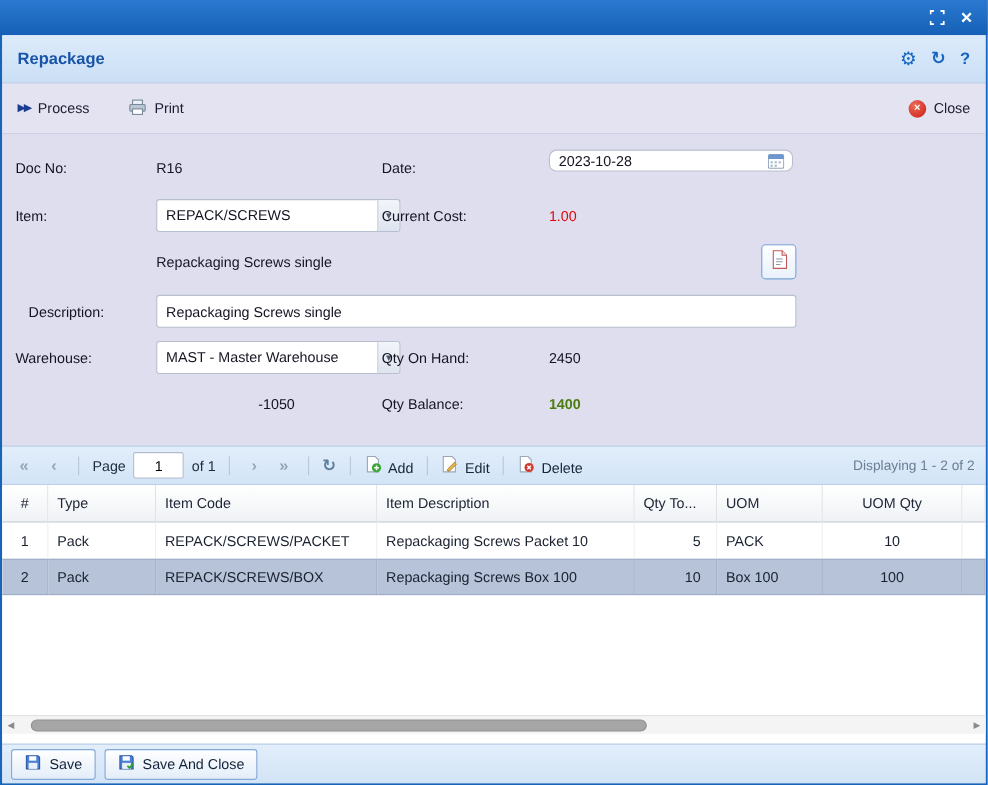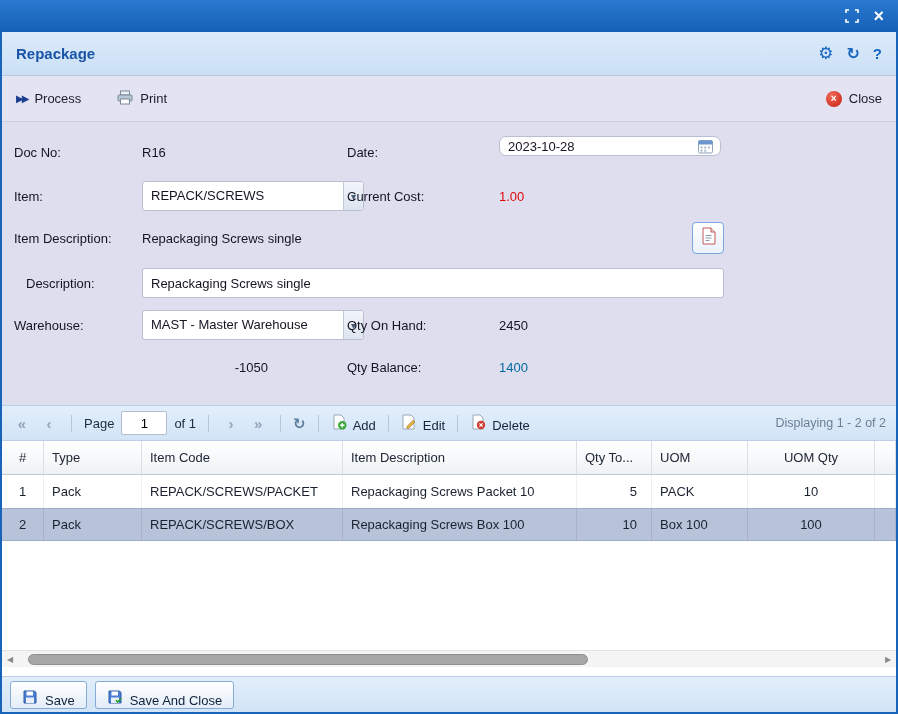--- a/index.html
+++ b/index.html
@@ -34,21 +34,21 @@
   .redx { width: 16px; height: 16px; border-radius: 50%;
           background: radial-gradient(circle at 35% 30%, #ef6a5a, #c81e10);
           color: #fff; font-size: 10px; font-weight: bold;
           display: flex; align-items: center; justify-content: center; line-height: 1; }
 
   
   .form { position: absolute; top: 122px; left: 2px; right: 2px; height: 283px; background: #dedeef; }
   .flabel { position: absolute; font-size: 13px; color: #141422; line-height: 30px; white-space: nowrap; }
   .fvalue { position: absolute; font-size: 13px; color: #141422; line-height: 30px; white-space: nowrap; }
   .red  { color: #e00a0a; }
-  .blue { color: #0369a1; font-weight: normal; text-align: right; }
+  .blue { color: #4d7c0f; font-weight: bold; text-align: right; }
 
   .tfield { position: absolute; height: 30px; background: #fff; border: 1px solid #b8bfd0;
             border-radius: 3px; font-size: 13px; color: #141422; padding: 0 8px; outline: none; }
 
   .date-wrap { position: absolute; height: 20px; background: #fff; border: 1px solid #b8bfd0;
                border-radius: 7px; display: flex; align-items: center; gap: 36px; }
   .date-wrap input { flex: 1; min-width: 0; border: none; outline: none; background: transparent;
                      font-size: 13px; color: #141422; padding: 0 8px; }
   .cal { display: flex; padding-right: 7px; cursor: pointer; }
 
@@ -96,21 +96,21 @@
              background: #f4f4f4; border-top: 1px solid #e2e2e2; display: flex; align-items: center; }
   .scroll-arrow { width: 16px; text-align: center; color: #8a8a8a; font-size: 8px; cursor: pointer; }
   .scroll-track { flex: 1; position: relative; height: 100%; cursor: pointer; }
   .scroll-thumb { position: absolute; left: 10px; top: 3px; width: 560px; height: 11px;
                   background: #a6a6a6; border: 1px solid #909090; border-radius: 6px; cursor: grab; }
 
   
   .footer { position: absolute; left: 2px; right: 2px; bottom: 2px; height: 36px;
             background: linear-gradient(#e2eefb, #d2e4f6); border-top: 1px solid #b9d0e8;
             display: flex; align-items: center; gap: 8px; padding: 0 8px; }
-  .fbtn { display: flex; align-items: flex-end; gap: 7px; height: 28px; padding: 0 11px;
+  .fbtn { display: flex; align-items: center; gap: 7px; height: 28px; padding: 0 11px;
           border: 1px solid #85abd6; border-radius: 3px;
           background: linear-gradient(#ffffff, #e3edf9); font-size: 13px; color: #12223a; cursor: pointer; }
 </style>
 </head>
 <body>
 
 <div class="window">
 
   <div class="titlebar">
     <span class="tb-max">
@@ -172,21 +172,20 @@
     </div>
 
     <span class="flabel" style="left:12px; top:60px;">Item:</span>
     <div class="combo" style="left:140px; top:59px; width:222px;">
       <span class="combo-text">REPACK/SCREWS</span>
       <span class="combo-trigger">▾</span>
     </div>
     <span class="flabel" style="left:345px; top:60px;">Current Cost:</span>
     <span class="fvalue red" style="left:497px; top:60px;">1.00</span>
 
-    <span class="flabel" style="left:12px; top:102px;">Item Description:</span>
     <span class="fvalue" style="left:140px; top:102px;">Repackaging Screws single</span>
     <div class="copy-btn" style="left:690px; top:100px;">
       <span>
         <svg width="15" height="18" viewBox="0 0 15 18">
           <path d="M2 1h8l4 4v12H2z" fill="#ffffff" stroke="#c05a5a"></path>
           <path d="M10 1v4h4" fill="#f5dada" stroke="#c05a5a"></path>
           <path d="M4.5 8.5h6 M4.5 11h6 M4.5 13.5h4" stroke="#8899aa" stroke-width="1"></path>
         </svg>
       </span>
     </div>

